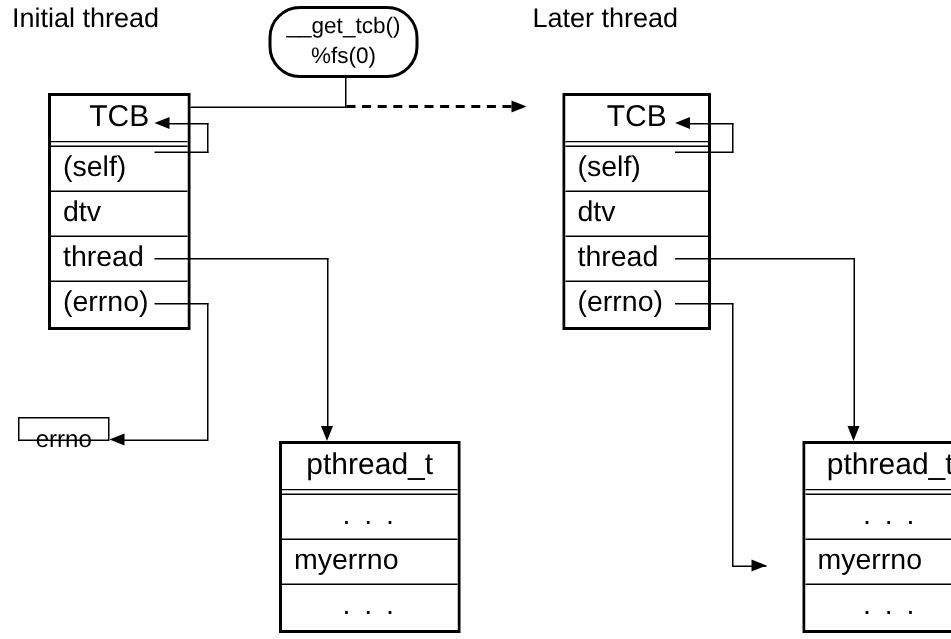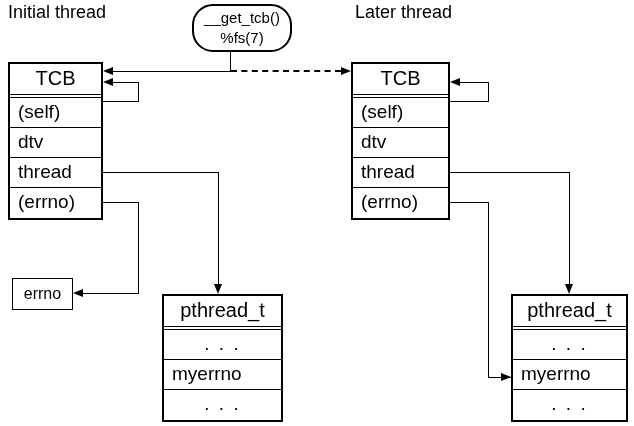--- a/index.html
+++ b/index.html
@@ -22,20 +22,21 @@
     line-height: 20px;
     white-space: nowrap;
     color: #000;
   }
   
   .struct {
     position: absolute;
     border: 2px solid #000;
     background: #fff;
     box-sizing: border-box;
+    margin-left: 24px;
   }
   .struct .title {
     box-sizing: border-box;
     height: 31px;
     line-height: 29px;
     text-align: center;
     font-size: 20px;
     border-bottom: 1px solid #000;
     background: #fff;
   }
@@ -98,23 +99,23 @@
 </style>
 </head>
 <body>
 
 <div id="canvas">
 
   <div class="label" style="left:8px; top:2px;">Initial thread</div>
 
   <div class="label" style="left:355px; top:2px;">Later thread</div>
 
-  <div class="callout" style="left:192px; top:4px; width:100px; height:48px;border-radius:21px;">
+  <div class="callout" style="left:179px; top:4px; width:100px; height:48px;border-radius:21px;">
     <div class="l1">__get_tcb()</div>
-    <div class="l2">%fs(7)</div>
+    <div class="l2">%fs(0)</div>
   </div>
 
   <div class="v" style="left:230px; top:52px; height:20px;"></div>
 
   <div class="h" style="left:112px; top:71px; width:119px;"></div>
   <div class="arrow-l" style="left:103px; top:66.5px;"></div>
 
   <div class="hd" style="left:231px; top:70px; width:110px;"></div>
   <div class="arrow-r" style="left:341px; top:66.5px;"></div>
 
@@ -134,21 +135,21 @@
 
   <div class="h" style="left:103px; top:172px; width:116px;"></div>
   <div class="v" style="left:217.5px; top:172px; height:112px;"></div>
   <div class="arrow-d" style="left:213.5px; top:284px;"></div>
 
   <div class="h" style="left:103px; top:202px; width:36px;"></div>
   <div class="v" style="left:137.5px; top:202px; height:92px;"></div>
   <div class="h" style="left:82px; top:293px; width:56px;"></div>
   <div class="arrow-l" style="left:73px; top:288.5px;"></div>
 
-  <div class="smallbox" style="left:12px; top:278px; width:61px; height:32px;">
+  <div class="smallbox" style="left:12px; top:278px; width:61px; height:16px;">
     <span>errno</span>
   </div>
 
   <div class="struct" style="left:162px; top:294px; width:121px;">
     <div class="title">pthread_t</div>
     <div class="gap"></div>
     <div class="row ctr">. . .</div>
     <div class="row">myerrno</div>
     <div class="row ctr last">. . .</div>
   </div>

